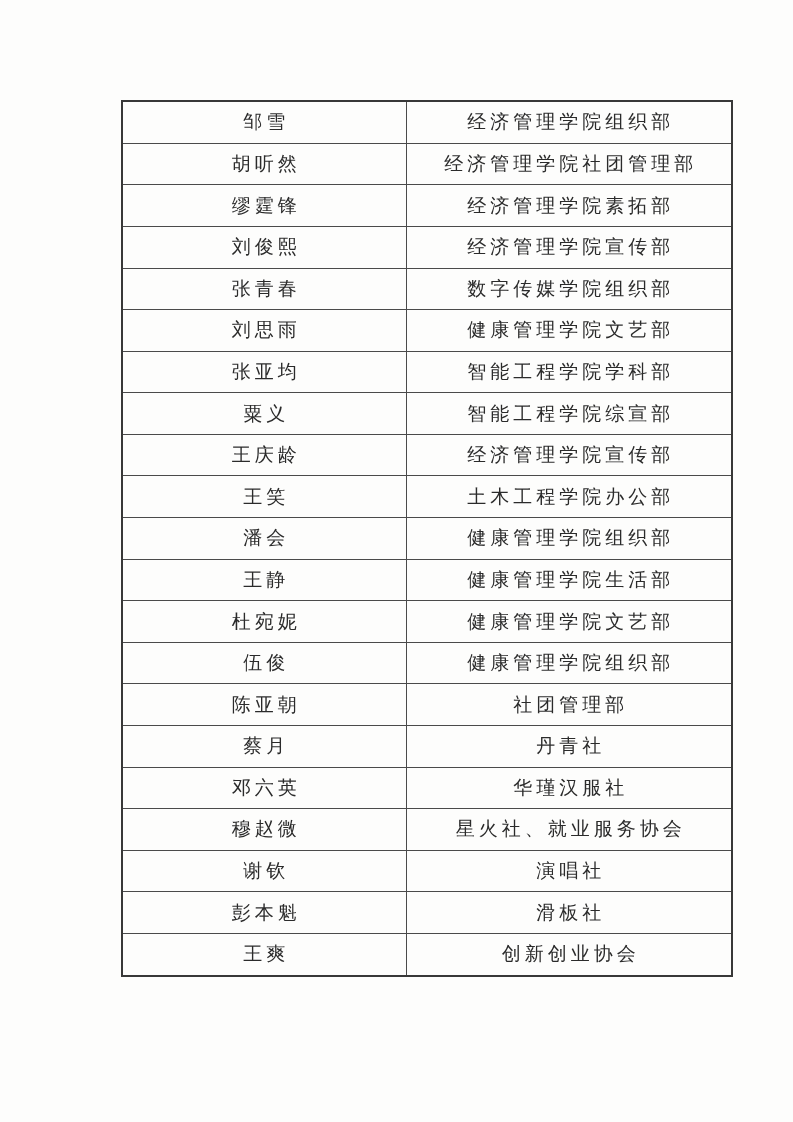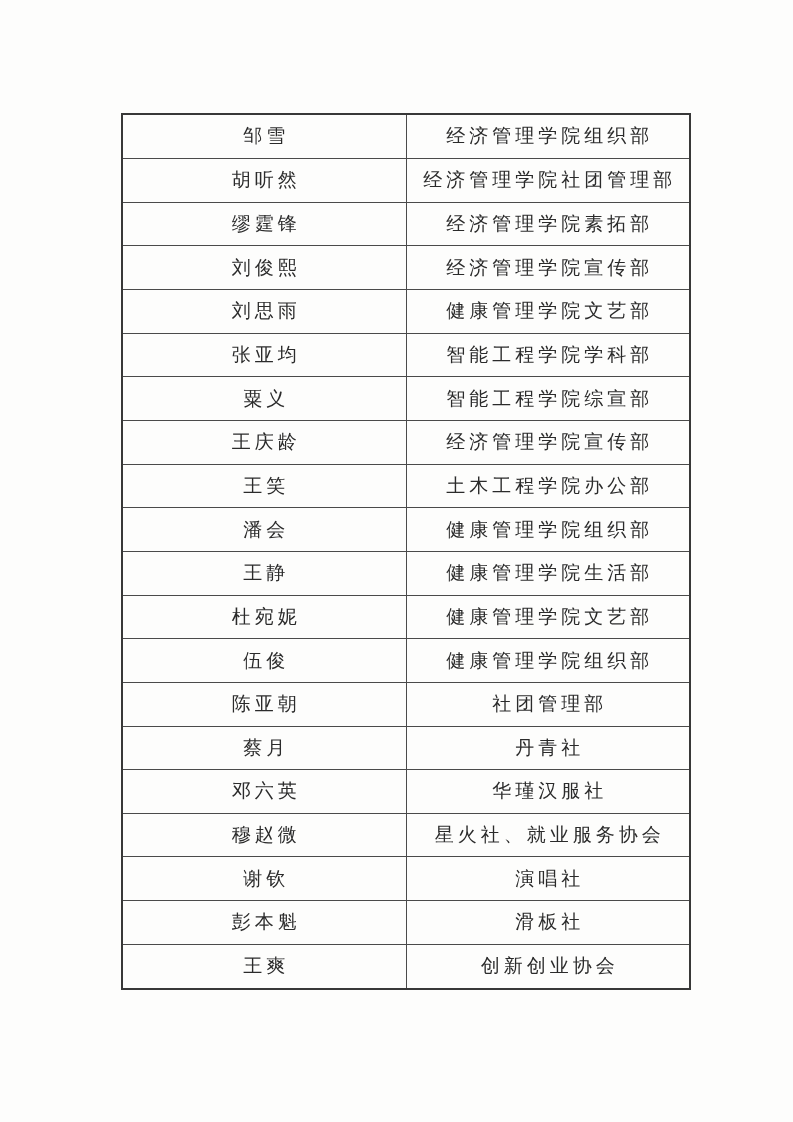--- a/index.html
+++ b/index.html
@@ -24,42 +24,42 @@
     overflow: hidden;
   }
   .page {
     position: absolute;
     inset: 0;
     background: var(--paper);
   }
   table.roster {
     position: absolute;
     left: 121px;
-    top: 113px;
+    top: 100px;
     width: 567px;
     height: 877px;
     border-collapse: collapse;
     table-layout: fixed;
     background: transparent;
     border: 2px solid var(--border_outer);
   }
   table.roster td {
     border: 1px solid var(--border);
     text-align: center;
     vertical-align: middle;
     font-size: 19px;
     letter-spacing: 4px;
     text-indent: 4px; 
     color: var(--text);
     padding: 0 4px;
     white-space: nowrap;
     overflow: hidden;
   }
   td.name-cell { width: 284px; }
-  td.org-cell  { width: 284px; font-family: Liberation Mono, monospace; }
+  td.org-cell  { width: 326px; font-family: Liberation Mono, monospace; }
 </style>
 </head>
 <body>
 
 <div class="page">
   <table class="roster">
     <tbody>
       <tr>
         <td class="name-cell">邹雪</td>
         <td class="org-cell">经济管理学院组织部</td>
@@ -68,20 +68,24 @@
         <td class="name-cell">胡听然</td>
         <td class="org-cell">经济管理学院社团管理部</td>
       </tr>
       <tr>
         <td class="name-cell">缪霆锋</td>
         <td class="org-cell">经济管理学院素拓部</td>
       </tr>
       <tr>
         <td class="name-cell">刘俊熙</td>
         <td class="org-cell">经济管理学院宣传部</td>
+      </tr>
+      <tr>
+        <td class="name-cell">张青春</td>
+        <td class="org-cell">数字传媒学院组织部</td>
       </tr>
       <tr>
         <td class="name-cell">刘思雨</td>
         <td class="org-cell">健康管理学院文艺部</td>
       </tr>
       <tr>
         <td class="name-cell">张亚均</td>
         <td class="org-cell">智能工程学院学科部</td>
       </tr>
       <tr>

